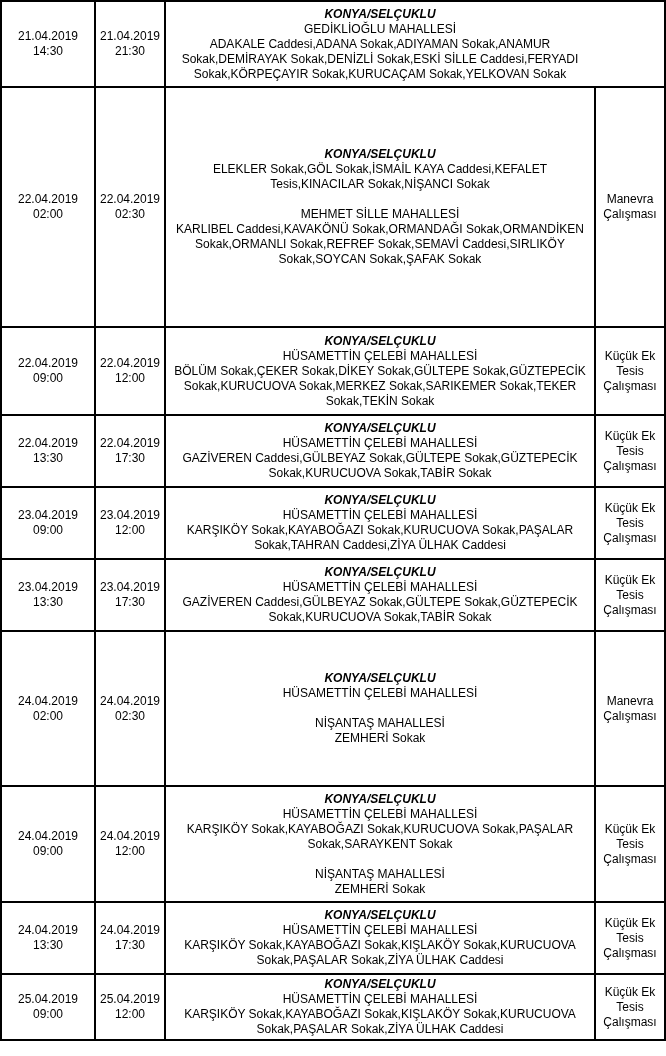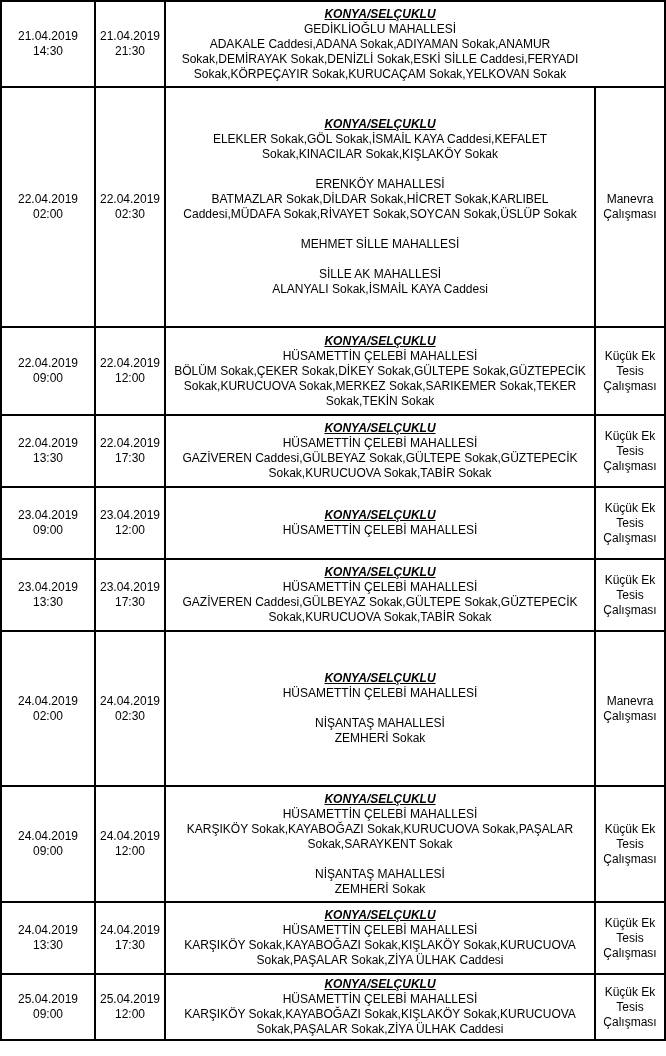--- a/index.html
+++ b/index.html
@@ -47,21 +47,20 @@
     text-align: center;
     font-size: 12px;
     line-height: 15px;
     padding: 2px 18px;
   }
   .cell:first-child { border-left: none; }
   .cell.location { padding: 2px 3px; }
   .region {
     font-weight: bold;
     font-style: italic;
-    text-decoration: underline;
   }
   .group + .group { margin-top: 15px; }
   .neighborhood, .streets { width: 100%; }
 </style>
 </head>
 <body>
 
 <div class="page">
   <div class="outage-table" id="table-root">
   <div class="row">
@@ -89,36 +88,29 @@
       <div class="b-start-time">02:00</div>
     </div>
     <div class="cell date-cell">
       <div class="b-end-date">22.04.2019</div>
       <div class="b-end-time">02:30</div>
     </div>
     <div class="cell location">
       <div class="region b-region">KONYA/SELÇUKLU</div>
 
   <div class="group">
-    <div class="streets b-streets">ELEKLER Sokak,GÖL Sokak,İSMAİL KAYA Caddesi,KEFALET Sokak,KINACILAR Sokak,KIŞLAKÖY Sokak</div>
-  </div>
-
-  <div class="group">
-    <div class="neighborhood b-hood">ERENKÖY MAHALLESİ</div>
-    <div class="streets b-streets">BATMAZLAR Sokak,DİLDAR Sokak,HİCRET Sokak,KARLIBEL Caddesi,MÜDAFA Sokak,RİVAYET Sokak,SOYCAN Sokak,ÜSLÜP Sokak</div>
-  </div>
+    <div class="streets b-streets">ELEKLER Sokak,GÖL Sokak,İSMAİL KAYA Caddesi,KEFALET Tesis,KINACILAR Sokak,NİŞANCI Sokak</div>
+  </div>
+
 
   <div class="group">
     <div class="neighborhood b-hood">MEHMET SİLLE MAHALLESİ</div>
-  </div>
-
-  <div class="group">
-    <div class="neighborhood b-hood">SİLLE AK MAHALLESİ</div>
-    <div class="streets b-streets">ALANYALI Sokak,İSMAİL KAYA Caddesi</div>
-  </div>
+    <div class="streets b-streets">KARLIBEL Caddesi,KAVAKÖNÜ Sokak,ORMANDAĞI Sokak,ORMANDİKEN Sokak,ORMANLI Sokak,REFREF Sokak,SEMAVİ Caddesi,SIRLIKÖY Sokak,SOYCAN Sokak,ŞAFAK Sokak</div>
+  </div>
+
 </div>
     <div class="cell worktype">
       <div class="b-work">Manevra Çalışması</div>
     </div>
   </div>
 
   <div class="row">
     <div class="cell date-cell">
       <div class="b-start-date">22.04.2019</div>
       <div class="b-start-time">09:00</div>
@@ -169,20 +161,21 @@
     </div>
     <div class="cell date-cell">
       <div class="b-end-date">23.04.2019</div>
       <div class="b-end-time">12:00</div>
     </div>
     <div class="cell location">
       <div class="region b-region">KONYA/SELÇUKLU</div>
 
   <div class="group">
     <div class="neighborhood b-hood">HÜSAMETTİN ÇELEBİ MAHALLESİ</div>
+    <div class="streets b-streets">KARŞIKÖY Sokak,KAYABOĞAZI Sokak,KURUCUOVA Sokak,PAŞALAR Sokak,TAHRAN Caddesi,ZİYA ÜLHAK Caddesi</div>
   </div>
 </div>
     <div class="cell worktype">
       <div class="b-work">Küçük Ek Tesis Çalışması</div>
     </div>
   </div>
 
   <div class="row">
     <div class="cell date-cell">
       <div class="b-start-date">23.04.2019</div>

